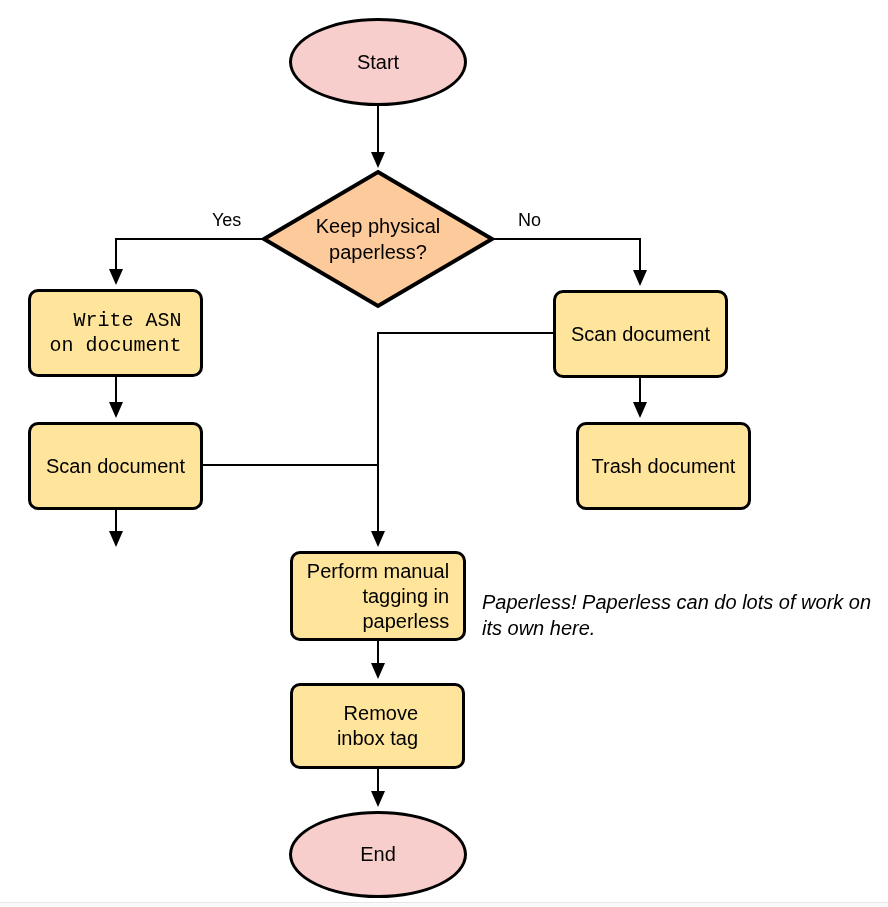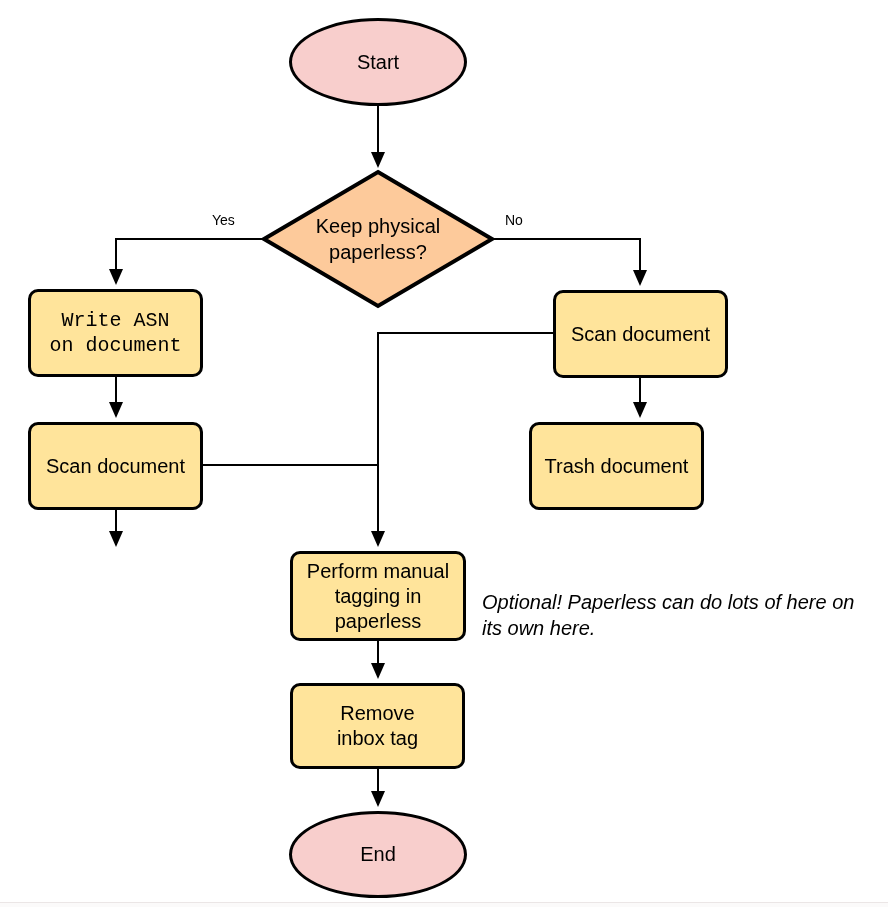--- a/index.html
+++ b/index.html
@@ -15,21 +15,21 @@
   svg.edge-layer {
     position: absolute;
     left: 0; top: 0;
     width: 888px; height: 907px;
   }
   .node {
     position: absolute;
     display: flex;
     align-items: center;
     justify-content: center;
-    text-align: center;
+    text-align: right;
     box-sizing: border-box;
     font-size: 20px;
     line-height: 25px;
   }
   .node-label { white-space: pre-line; }
   .process {
     background: #FFE49B;
     border: 3px solid #000000;
     border-radius: 10px;
   }
@@ -42,21 +42,21 @@
     position: absolute;
     display: flex;
     align-items: center;
     justify-content: center;
     text-align: center;
     font-size: 20px;
     line-height: 26px;
   }
   .edge-label {
     position: absolute;
-    font-size: 14px;
+    font-size: 18px;
     line-height: 20px;
   }
   .annotation {
     position: absolute;
     font-style: italic;
     font-size: 20px;
     line-height: 26px;
     white-space: pre-line;
   }
   .bottom-rule {
@@ -103,44 +103,44 @@
   <div class="node terminal" style="left:289px; top:18px; width:178px; height:88px;">
     <span class="node-label">Start</span>
   </div>
 
   <div class="decision-label" style="left:288px; top:200px; width:180px; height:78px;">
     <span class="node-label">Keep physical
 paperless?</span>
   </div>
 
   <div class="edge-label" style="left:212px; top:210px;">Yes</div>
-  <div class="edge-label" style="left:505px; top:210px;">No</div>
+  <div class="edge-label" style="left:518px; top:210px;">No</div>
 
   <div class="node process" style="left:28px; top:289px; width:175px; height:88px;font-family:Liberation Mono, monospace;">
     <span class="node-label">Write ASN
 on document</span>
   </div>
   <div class="node process" style="left:28px; top:422px; width:175px; height:88px;">
     <span class="node-label">Scan document</span>
   </div>
 
   <div class="node process" style="left:553px; top:290px; width:175px; height:88px;">
     <span class="node-label">Scan document</span>
   </div>
-  <div class="node process" style="left:529px; top:422px; width:175px; height:88px;">
+  <div class="node process" style="left:576px; top:422px; width:175px; height:88px;">
     <span class="node-label">Trash document</span>
   </div>
 
   <div class="node process" style="left:290px; top:551px; width:176px; height:90px;">
     <span class="node-label">Perform manual
 tagging in
 paperless</span>
   </div>
 
-  <div class="annotation" style="left:482px; top:589px;">Optional! Paperless can do lots of here on
+  <div class="annotation" style="left:482px; top:589px;">Paperless! Paperless can do lots of work on
 its own here.</div>
 
   <div class="node terminal" style="left:289px; top:811px; width:178px; height:87px;">
     <span class="node-label">End</span>
   </div>
 
   <div class="node process" style="left:290px; top:683px; width:175px; height:86px;">
     <span class="node-label">Remove
 inbox tag</span>
   </div>

